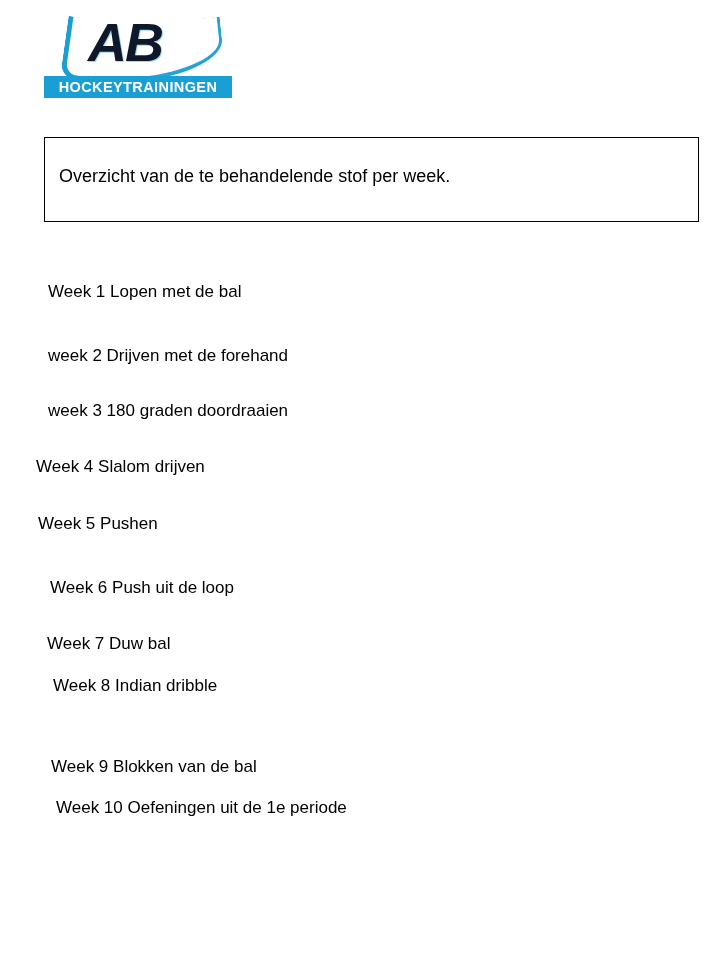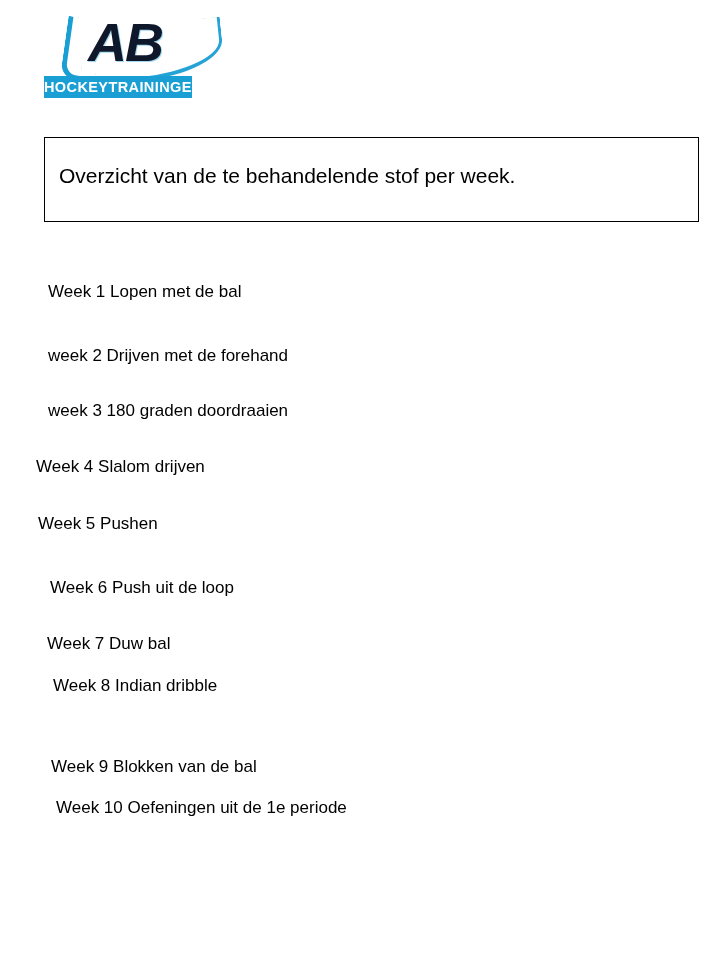--- a/index.html
+++ b/index.html
@@ -57,21 +57,21 @@
     height: 58px;
     border-left: 5px solid #1a9fd4;
     border-bottom: 5px solid #1a9fd4;
     border-radius: 0 0 0 16px;
     transform: rotate(8deg);
   }
   .logo-bar {
     position: absolute;
     left: 0px;
     top: 62px;
-    width: 148px;
+    width: 188px;
     height: 22px;
     background: #1a9fd4;
     color: #ffffff;
     font-size: 14.5px;
     font-weight: bold;
     letter-spacing: .4px;
     line-height: 22px;
     text-align: center;
     box-sizing: border-box;
   }
@@ -90,21 +90,21 @@
   .title-row {
     font-size: 17px;
     line-height: 22px;
     white-space: pre;
   }
   .title-row .col1 {
     display: inline-block;
     width: 180px;
   }
   .title-sub {
-    font-size: 21px;
+    font-size: 18px;
     line-height: 22px;
     margin-top: 15px;
   }
 
   
   .week-list {
     position: absolute;
     left: 0;
     top: 275px;
     width: 720px;

